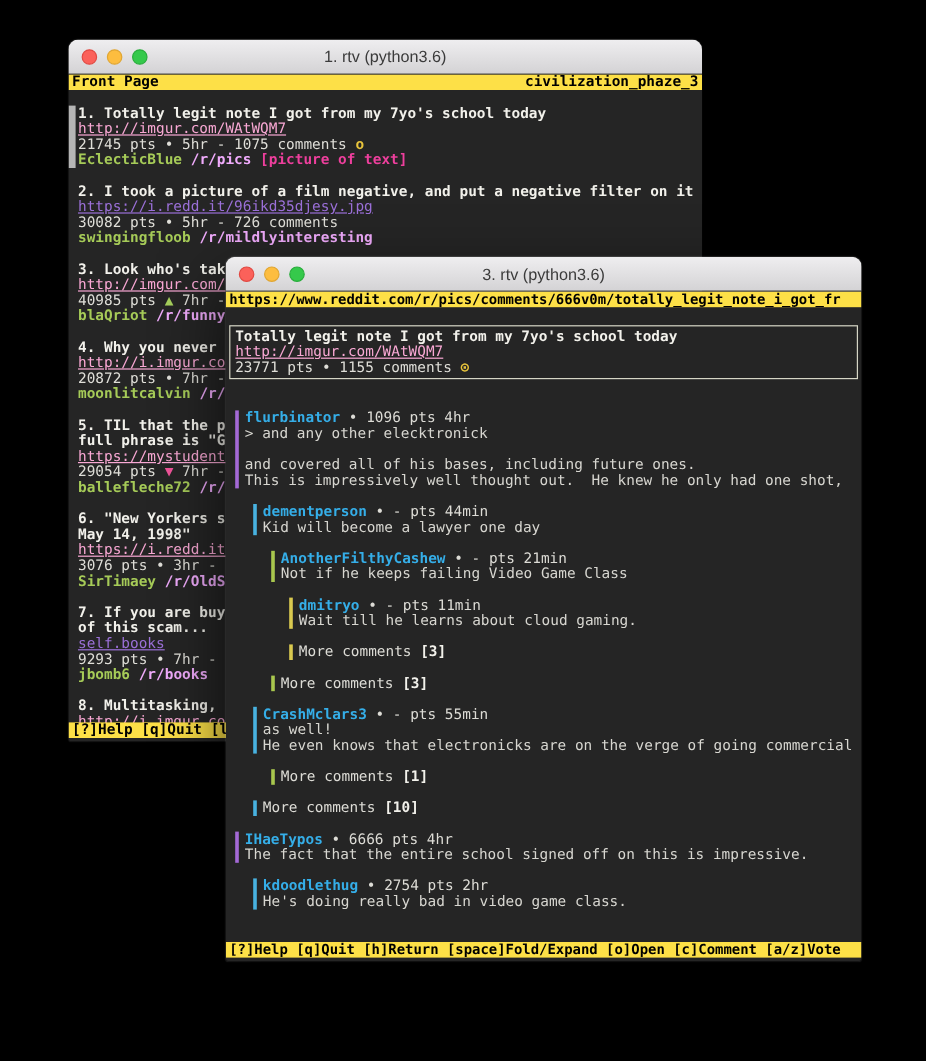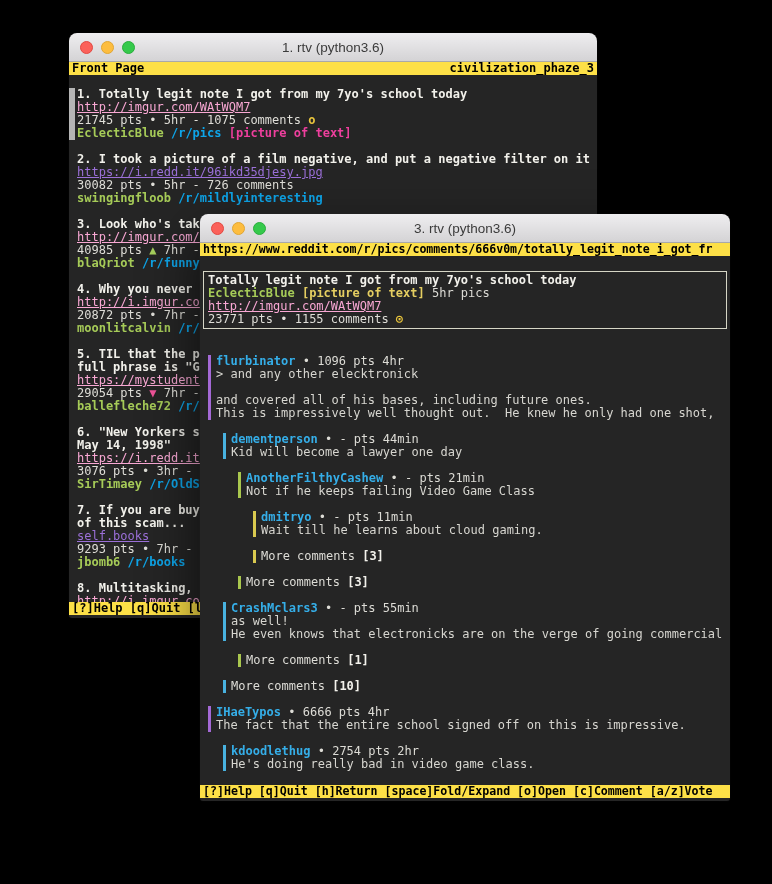--- a/index.html
+++ b/index.html
@@ -1,21 +1,21 @@
 <!DOCTYPE html>
 <html><head>
 <meta charset="utf-8">
 <style>
   html,body{margin:0;padding:0;}
   body{
     width:772px;height:884px;background:#000;position:relative;overflow:hidden;
     font-family:"DejaVu Sans Mono",monospace;
   }
   .window{position:absolute;border-radius:8px 8px 3px 3px;overflow:hidden;
-    box-shadow:0 22px 55px rgba(0,0,0,.65),0 0 1px rgba(255,255,255,.15);margin-left:12px;}
+    box-shadow:0 22px 55px rgba(0,0,0,.65),0 0 1px rgba(255,255,255,.15);}
   .bw{left:57px;top:33px;width:528px;height:585px;z-index:1;}
   .fw{left:188px;top:214px;width:530px;height:587px;z-index:2;}
   .titlebar{height:28px;background:linear-gradient(#efeef0,#d4d3d5);border-bottom:1px solid #a9a9a9;
     display:flex;align-items:center;justify-content:center;position:relative;
     font-family:"Liberation Sans",sans-serif;font-size:13.5px;color:#3b3b3b;}
   .lights{position:absolute;left:11px;top:0;height:100%;display:flex;align-items:center;gap:8px;}
   .light{width:13px;height:13px;border-radius:50%;display:inline-block;}
   .light.red{background:#fb615a;border:1px solid #e14942;box-sizing:border-box;}
   .light.yellow{background:#fdbd3f;border:1px solid #e0a633;box-sizing:border-box;}
   .light.green{background:#35c94b;border:1px solid #29ad3c;box-sizing:border-box;}
@@ -29,21 +29,21 @@
   .posts{padding-top:0;}
   .post{position:relative;padding-left:8px;margin-bottom:13px;}
   .post.last{margin-bottom:0;}
   .line{height:13px;white-space:pre;overflow:hidden;}
   .sel{position:absolute;left:0;top:0;width:6px;height:52px;background:#b5b5b5;}
   .title{font-weight:bold;color:#f2f1eb;}
   .link{color:#f9a8d4;text-decoration:underline;text-align:right;}
   .plink{color:#9b70d8;text-decoration:underline;}
   .stats{color:#dfded8;}
   .user{color:#a6cb58;font-weight:bold;}
-  .sub{color:#0ea5e9;font-weight:bold;}
+  .sub{color:#f0abfc;font-weight:bold;}
   .tag-pink{color:#ee3f9d;font-weight:bold;}
   .tag-yellow{color:#e5ce61;font-weight:bold;}
   .gold{color:#e8c43c;font-weight:bold;}
   .up{color:#a6d05c;}
   .down{color:#f0549a;}
   .postbox{border:1px solid #d6d6c6;margin:2px 3px 0 3px;padding:2px 4px;}
   .comments{padding-left:8px;margin-top:26px;}
   .comment{border-left:3px solid #888;padding-left:5px;margin-bottom:13px;}
   .comment.d0{margin-left:0;border-color:#a469d6;}
   .comment.d1{margin-left:15px;border-color:#48b2e0;}
@@ -150,21 +150,20 @@
     <span>3. rtv (python3.6)</span>
   </div>
   <div class="term">
     <div class="bar urlbar">https://www.reddit.com/r/pics/comments/666v0m/totally_legit_note_i_got_fr</div>
     <div class="tabs">
       
     </div>
 
     <div class="postbox">
       <div class="line title">Totally legit note I got from my 7yo's school today</div>
-      <div class="line"><span class="user">EclecticBlue</span><span class="tag-yellow"> [picture of text]</span><span class="cmeta"> 5hr pics</span></div>
       <div class="line"><span class="link">http://imgur.com/WAtWQM7</span></div>
       <div class="line"><span class="stats">23771 pts • 1155 comments </span><span class="gold">⊙</span></div>
     </div>
 
     <div class="comments">
 
       <div class="comment d0">
         <div class="cline"><span class="cuser">flurbinator</span><span class="cmeta"> • 1096 pts 4hr</span></div>
         <div class="cline cbody">&gt; and any other elecktronick</div>
         <div class="cline"></div>

